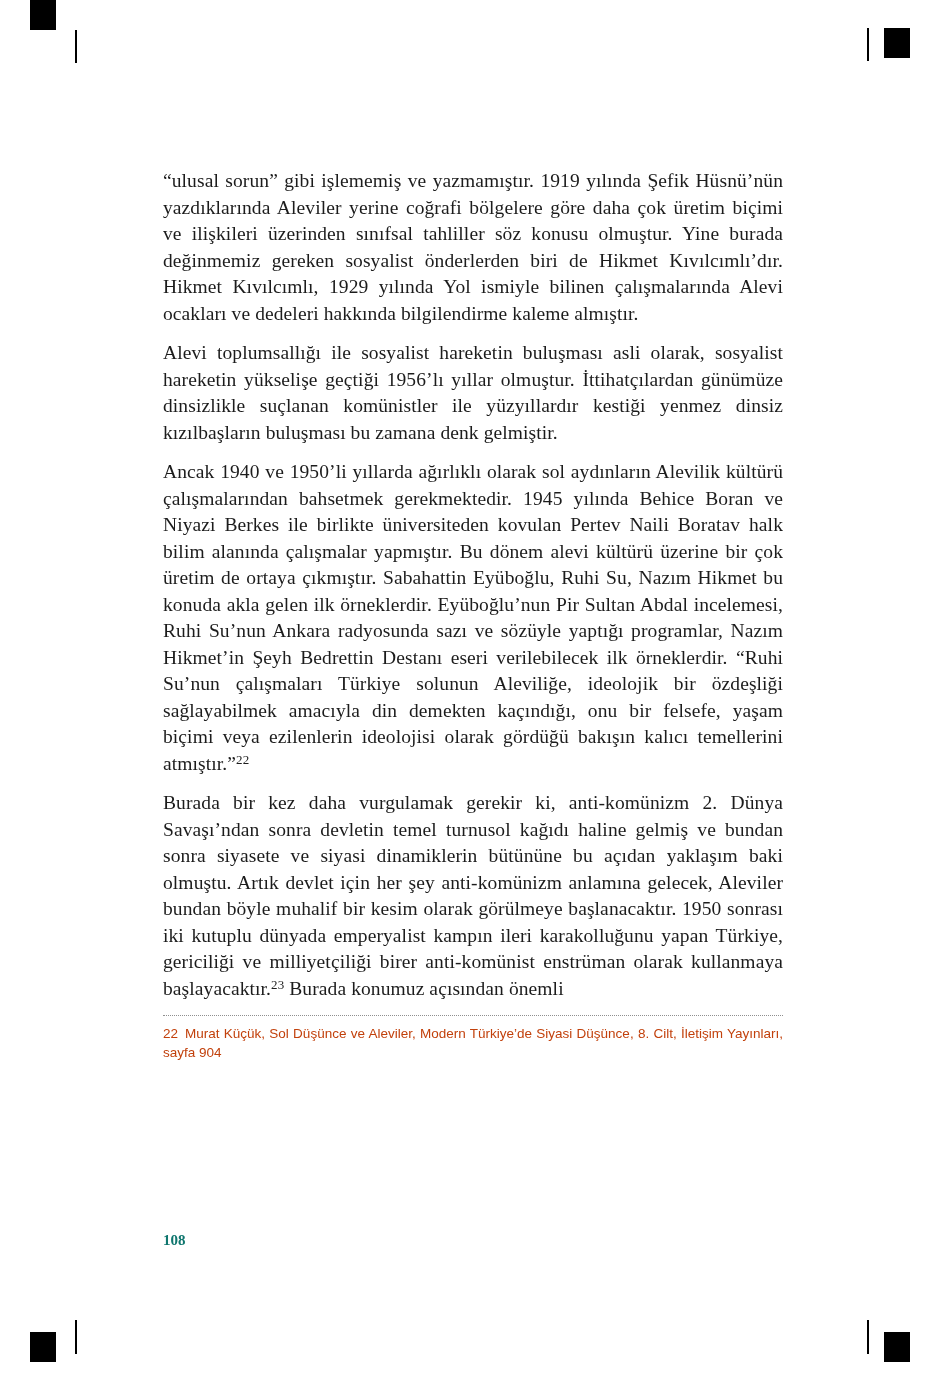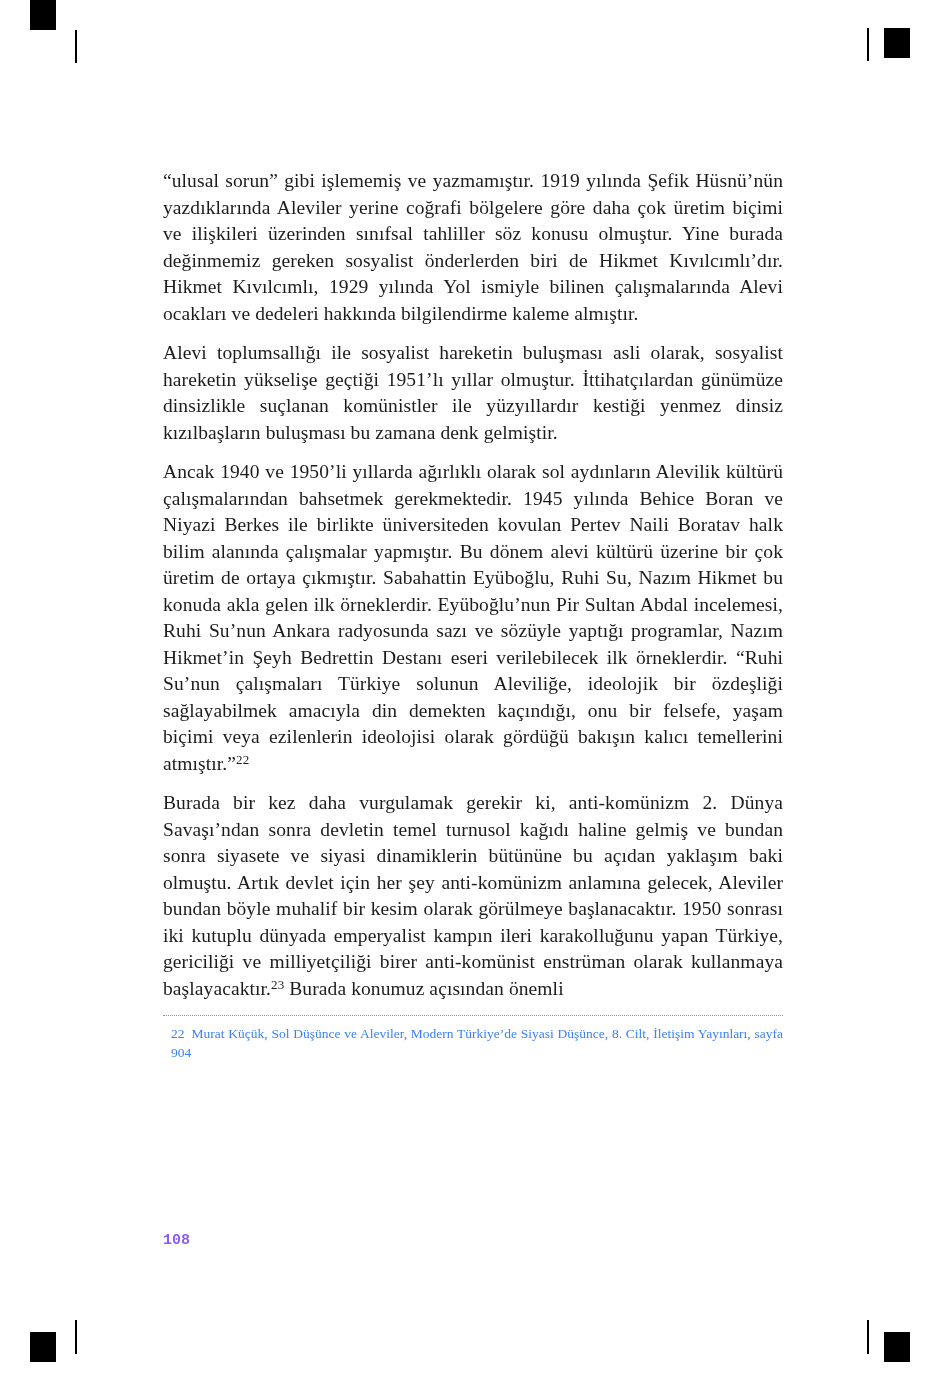--- a/index.html
+++ b/index.html
@@ -52,59 +52,59 @@
     position: relative;
     top: -0.45em;
     vertical-align: baseline;
   }
   .footnote-sep {
     border-top: 1.5px dotted #8f8f8f;
     margin: 4px 0 9px 0;
     height: 0;
   }
   p.footnote {
-    margin: 0 0 9px 8px;
-    font-family: Liberation Serif, serif;
+    margin: 0 0 9px 0;
+    font-family: Liberation Sans, sans-serif;
     font-size: 13.5px;
     line-height: 18.5px;
-    color: #3b82f6;
+    color: #c2410c;
     text-align: justify;
   }
   p.footnote .fn-num {
     margin-right: 7px;
   }
   .page-number {
     position: absolute;
     left: 163px;
     top: 1232px;
-    font-family: Liberation Mono, monospace;
+    font-family: Liberation Serif, serif;
     font-size: 15px;
     font-weight: bold;
-    color: #8b5cf6;
+    color: #0f766e;
   }
 </style>
 </head>
 <body>
 
 <div class="scan-page">
 
   <div class="mark mark-sq" id="tl-sq"></div>
   <div class="mark mark-line" id="tl-line"></div>
   <div class="mark mark-line" id="tr-line"></div>
   <div class="mark mark-sq" id="tr-sq"></div>
   <div class="mark mark-line" id="bl-line"></div>
   <div class="mark mark-sq" id="bl-sq"></div>
   <div class="mark mark-line" id="br-line"></div>
   <div class="mark mark-sq" id="br-sq"></div>
 
   <div class="content">
 
     <p class="body-par">“ulusal sorun” gibi işlememiş ve yazmamıştır. 1919 yılında Şefik Hüsnü’nün yazdıklarında Aleviler yerine coğrafi bölgelere göre daha çok üretim biçimi ve ilişkileri üzerinden sınıfsal tahliller söz konusu olmuştur. Yine burada değinmemiz gereken sosyalist önderlerden biri de Hikmet Kıvılcımlı’dır. Hikmet Kıvılcımlı, 1929 yılında Yol ismiyle bilinen çalışmalarında Alevi ocakları ve dedeleri hakkında bilgilendirme kaleme almıştır.</p>
 
-    <p class="body-par">Alevi toplumsallığı ile sosyalist hareketin buluşması asli olarak, sosyalist hareketin yükselişe geçtiği 1951’lı yıllar olmuştur. İttihatçılardan günümüze dinsizlikle suçlanan komünistler ile yüzyıllardır kestiği yenmez dinsiz kızılbaşların buluşması bu zamana denk gelmiştir.</p>
+    <p class="body-par">Alevi toplumsallığı ile sosyalist hareketin buluşması asli olarak, sosyalist hareketin yükselişe geçtiği 1956’lı yıllar olmuştur. İttihatçılardan günümüze dinsizlikle suçlanan komünistler ile yüzyıllardır kestiği yenmez dinsiz kızılbaşların buluşması bu zamana denk gelmiştir.</p>
 
     <p class="body-par"><span>Ancak 1940 ve 1950’li yıllarda ağırlıklı olarak sol aydınların Alevilik kültürü çalışmalarından bahsetmek gerekmektedir. 1945 yılında Behice Boran ve Niyazi Berkes ile birlikte üniversiteden kovulan Pertev Naili Boratav halk bilim alanında çalışmalar yapmıştır. Bu dönem alevi kültürü üzerine bir çok üretim de ortaya çıkmıştır. Sabahattin Eyüboğlu, Ruhi Su, Nazım Hikmet bu konuda akla gelen ilk örneklerdir. Eyüboğlu’nun Pir Sultan Abdal incelemesi, Ruhi Su’nun Ankara radyosunda sazı ve sözüyle yaptığı programlar, Nazım Hikmet’in Şeyh Bedrettin Destanı eseri verilebilecek ilk örneklerdir. “Ruhi Su’nun çalışmaları Türkiye solunun Aleviliğe, ideolojik bir özdeşliği sağlayabilmek amacıyla din demekten kaçındığı, onu bir felsefe, yaşam biçimi veya ezilenlerin ideolojisi olarak gördüğü bakışın kalıcı temellerini atmıştır.”</span><sup>22</sup></p>
 
     <p class="body-par"><span>Burada bir kez daha vurgulamak gerekir ki, anti-komünizm 2. Dünya Savaşı’ndan sonra devletin temel turnusol kağıdı haline gelmiş ve bundan sonra siyasete ve siyasi dinamiklerin bütününe bu açıdan yaklaşım baki olmuştu. Artık devlet için her şey anti-komünizm anlamına gelecek, Aleviler bundan böyle muhalif bir kesim olarak görülmeye başlanacaktır. 1950 sonrası iki kutuplu dünyada emperyalist kampın ileri karakolluğunu yapan Türkiye, gericiliği ve milliyetçiliği birer anti-komünist enstrüman olarak kullanmaya başlayacaktır.</span><sup>23</sup><span> Burada konumuz açısından önemli</span></p>
 
     <div class="footnote-sep"></div>
 
     <div>
       <p class="footnote"><span class="fn-num">22</span><span>Murat Küçük, Sol Düşünce ve Aleviler, Modern Türkiye’de Siyasi Düşünce, 8. Cilt, İletişim Yayınları, sayfa 904</span></p>
 

